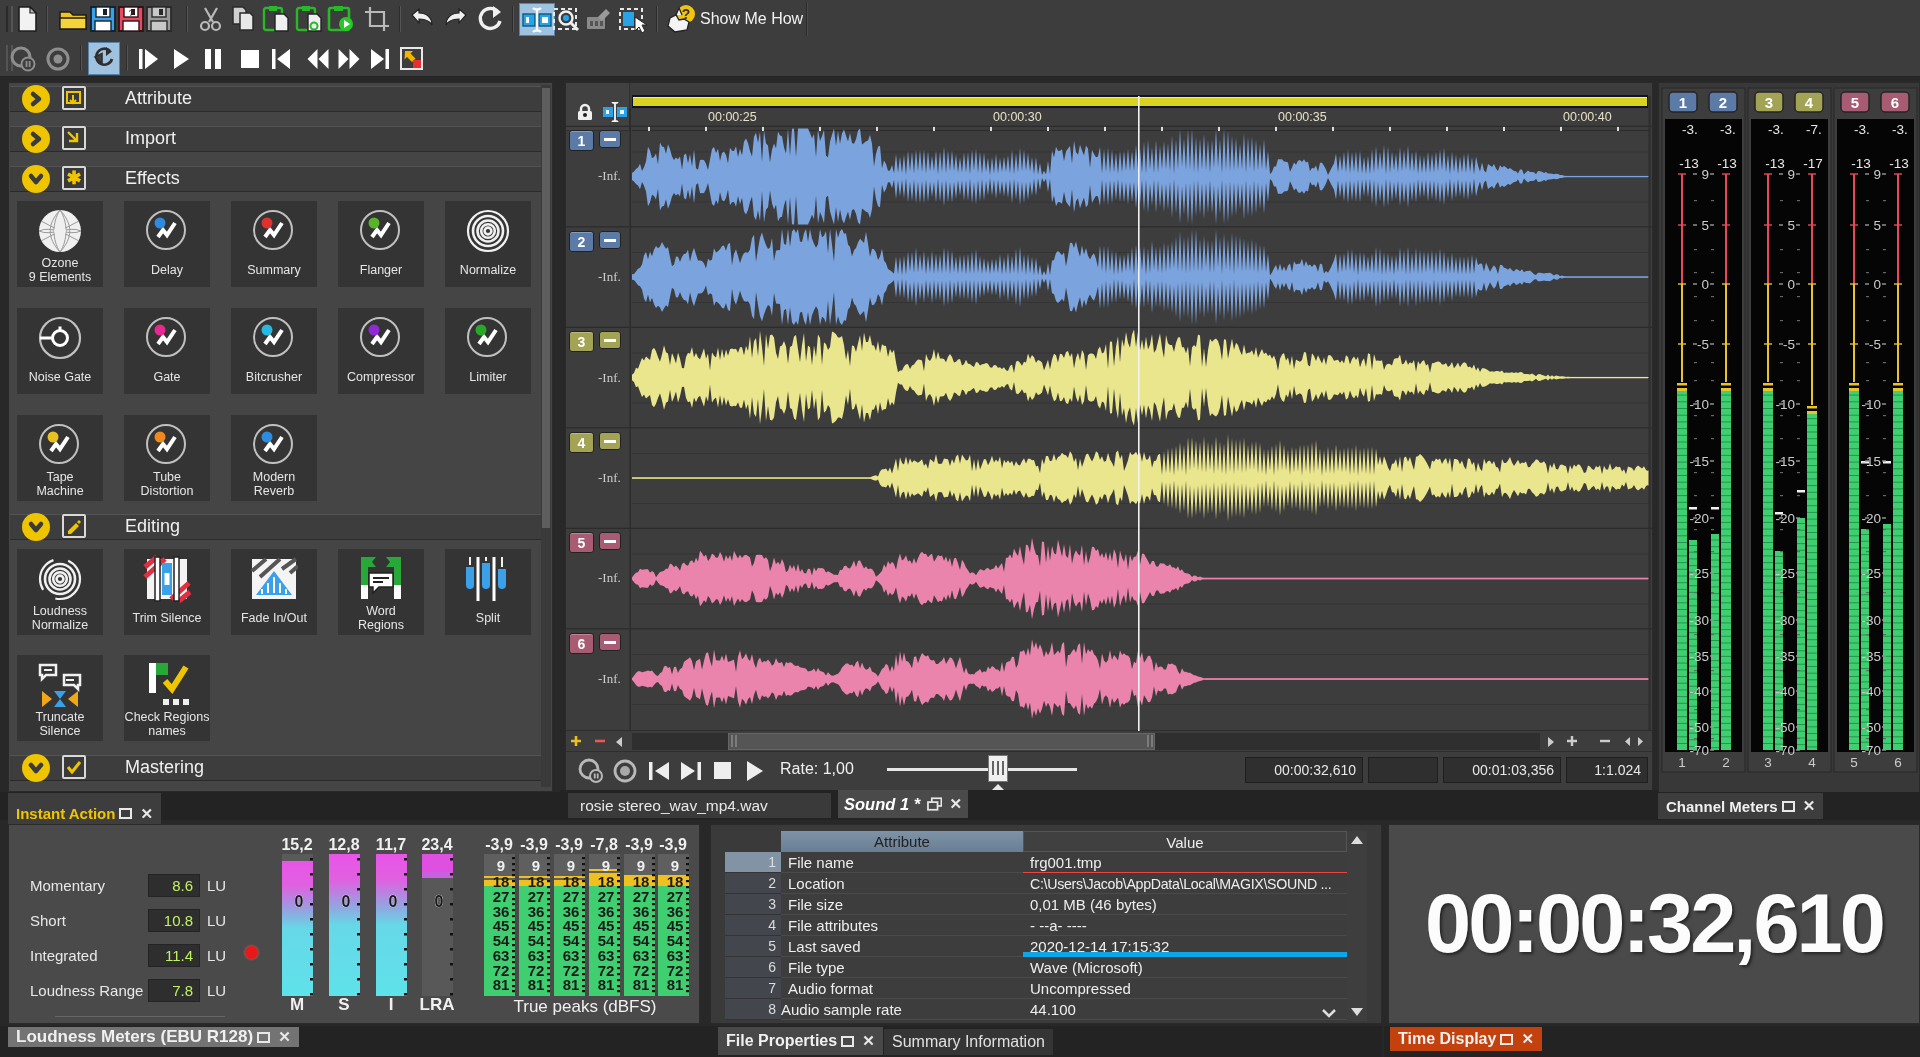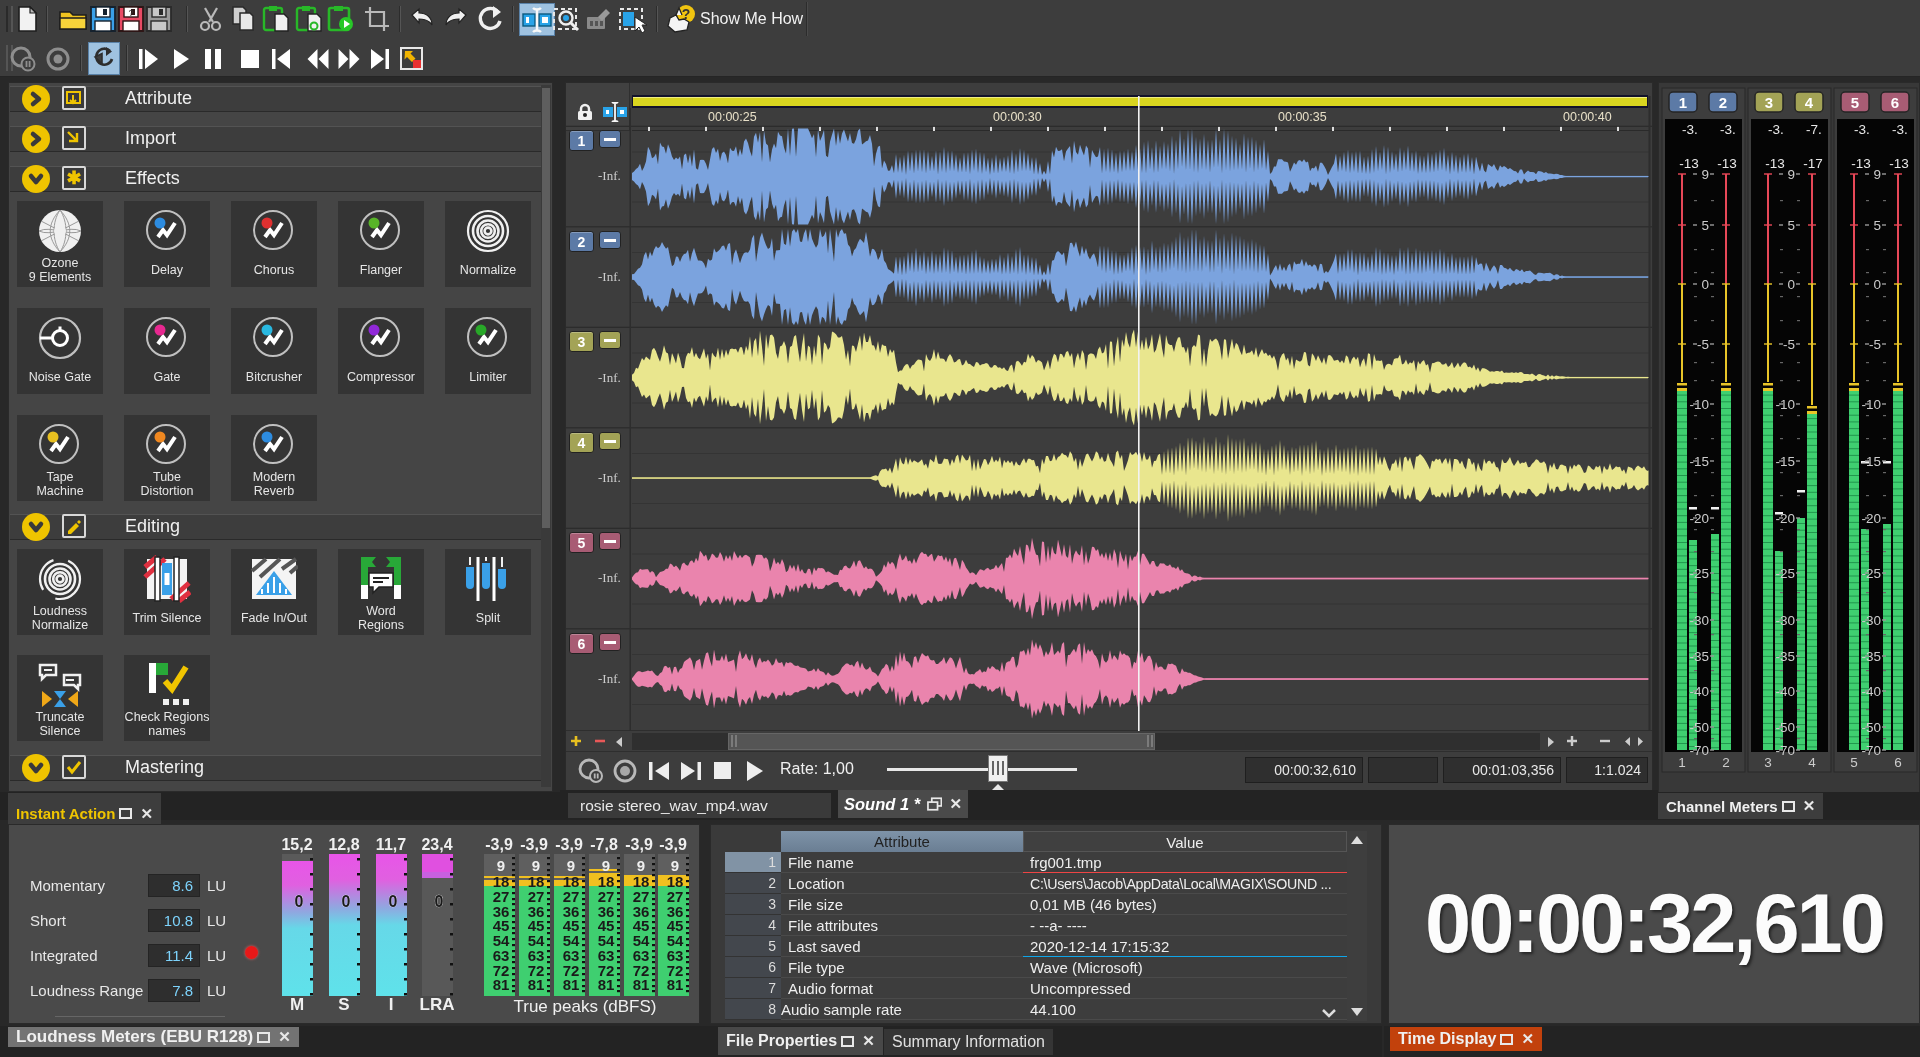--- a/index.html
+++ b/index.html
@@ -13,21 +13,21 @@
 .tile{position:absolute;width:86px;height:86px;background:#343434;text-align:center;color:#e6e6e6;font-size:12.5px;line-height:14px}
 .tile .lb{position:absolute;left:0;right:0;top:62px}
 .tile .lb2{position:absolute;left:0;right:0;top:55px}
 .fxc{position:absolute;left:22px;top:9px;width:40px;height:40px;border-radius:50%;border:2px solid #c0c0c0}
 .chbtn{position:absolute;width:25px;height:21px;border-radius:3px;color:#fff;font-size:14px;font-weight:700;text-align:center;line-height:21px;border:1px solid #222;box-shadow:inset 0 1px 0 rgba(255,255,255,.25)}
 .minbtn{position:absolute;width:22px;height:18px;border-radius:3px;border:1px solid #222}
 .minbtn:after{content:"";position:absolute;left:4px;top:7px;width:12px;height:3px;background:#fff}
 .inf{position:absolute;color:#ccc;font-size:13px;font-family:"Liberation Serif",serif}
 .tbox{position:absolute;background:#2f2f2f;border:1px solid #1f1f1f;color:#e8e8e8;font-size:14px;text-align:right;padding-right:6px;line-height:24px;height:26px}
 .lulab{position:absolute;color:#e8e8e8;font-size:15px}
-.lubox{position:absolute;width:52px;height:23px;background:#2e2e2e;border:1px solid #242424;color:#7dd3fc;font-size:15px;text-align:right;line-height:22px;padding-right:6px}
+.lubox{position:absolute;width:52px;height:23px;background:#2e2e2e;border:1px solid #242424;color:#bef264;font-size:15px;text-align:right;line-height:22px;padding-right:6px}
 .fprow{position:absolute;color:#eee;font-size:15px;line-height:21px;white-space:nowrap}
 </style></head><body>
 
 <div class="abs" style="left:0;top:0;width:1920px;height:77px;background:#3d3d3d;border-bottom:1px solid #252525"></div>
 <div class="abs" style="left:6px;top:6px;width:2px;height:26px;background:#555;border-right:2px solid #2a2a2a"></div>
 <div class="abs" style="left:11px;top:6px;width:2px;height:26px;background:#555"></div>
 <div class="abs" style="left:6px;top:45px;width:2px;height:26px;background:#555"></div>
 <div class="abs" style="left:11px;top:45px;width:2px;height:26px;background:#555"></div>
 <div class="abs" style="left:46px;top:6px;width:2px;height:26px;background:#2c2c2c;border-right:1px solid #555"></div>
 <div class="abs" style="left:186px;top:6px;width:2px;height:26px;background:#2c2c2c;border-right:1px solid #555"></div>
@@ -293,21 +293,21 @@
       <circle cx="14" cy="13" r="5.5" fill="#2d8ce0"></circle>
     </svg>
     <div class="lb">Delay</div>
   </div>
 <div class="tile" style="left:231px;top:201px">
     <div class="fxc"></div>
     <svg class="abs" style="left:22px;top:9px" width="44" height="44" viewBox="0 0 44 44">
       <path d="M12 27 l5 -7 4 5 8 -12" stroke="#fff" stroke-width="4" fill="none" stroke-linejoin="miter"></path>
       <circle cx="14" cy="13" r="5.5" fill="#e03030"></circle>
     </svg>
-    <div class="lb">Chorus</div>
+    <div class="lb">Summary</div>
   </div>
 <div class="tile" style="left:338px;top:201px">
     <div class="fxc"></div>
     <svg class="abs" style="left:22px;top:9px" width="44" height="44" viewBox="0 0 44 44">
       <path d="M12 27 l5 -7 4 5 8 -12" stroke="#fff" stroke-width="4" fill="none" stroke-linejoin="miter"></path>
       <circle cx="14" cy="13" r="5.5" fill="#58b428"></circle>
     </svg>
     <div class="lb">Flanger</div>
   </div>
 <div class="tile" style="left:445px;top:201px">
@@ -1842,21 +1842,21 @@
 <div class="fprow" style="left:781px;top:873px;width:242px;height:21px;background:#3d3d3d;border-bottom:1px solid #4a4a4a;padding-left:7px">Location</div>
 <div class="fprow" style="left:1023px;top:873px;width:324px;height:21px;background:#3d3d3d;border-bottom:1px solid #4a4a4a;padding-left:7px;overflow:hidden"><span style="font-size:14.2px;letter-spacing:-0.3px">C:\Users\Jacob\AppData\Local\MAGIX\SOUND ...</span></div>
 <div class="abs" style="left:725px;top:894px;width:56px;height:21px;background:#43474d;color:#ddd;font-size:14px;text-align:right;line-height:21px;padding-right:5px;border-bottom:1px solid #333">3</div>
 <div class="fprow" style="left:781px;top:894px;width:242px;height:21px;background:#3d3d3d;border-bottom:1px solid #4a4a4a;padding-left:7px">File size</div>
 <div class="fprow" style="left:1023px;top:894px;width:324px;height:21px;background:#3d3d3d;border-bottom:1px solid #4a4a4a;padding-left:7px;overflow:hidden">0,01 MB (46 bytes)</div>
 <div class="abs" style="left:725px;top:915px;width:56px;height:21px;background:#43474d;color:#ddd;font-size:14px;text-align:right;line-height:21px;padding-right:5px;border-bottom:1px solid #333">4</div>
 <div class="fprow" style="left:781px;top:915px;width:242px;height:21px;background:#3d3d3d;border-bottom:1px solid #4a4a4a;padding-left:7px">File attributes</div>
 <div class="fprow" style="left:1023px;top:915px;width:324px;height:21px;background:#3d3d3d;border-bottom:1px solid #4a4a4a;padding-left:7px;overflow:hidden">- --a- ----</div>
 <div class="abs" style="left:725px;top:936px;width:56px;height:21px;background:#43474d;color:#ddd;font-size:14px;text-align:right;line-height:21px;padding-right:5px;border-bottom:1px solid #333">5</div>
 <div class="fprow" style="left:781px;top:936px;width:242px;height:21px;background:#3d3d3d;border-bottom:1px solid #4a4a4a;padding-left:7px">Last saved</div>
-<div class="fprow" style="left:1023px;top:936px;width:324px;height:21px;background:#3d3d3d;border-bottom:1px solid #0ea5e9;padding-left:7px;overflow:hidden">2020-12-14  17:15:32</div>
+<div class="fprow" style="left:1023px;top:936px;width:324px;height:21px;background:#3d3d3d;border-bottom:5px solid #0ea5e9;padding-left:7px;overflow:hidden">2020-12-14  17:15:32</div>
 <div class="abs" style="left:725px;top:957px;width:56px;height:21px;background:#43474d;color:#ddd;font-size:14px;text-align:right;line-height:21px;padding-right:5px;border-bottom:1px solid #333">6</div>
 <div class="fprow" style="left:781px;top:957px;width:242px;height:21px;background:#3d3d3d;border-bottom:1px solid #4a4a4a;padding-left:7px">File type</div>
 <div class="fprow" style="left:1023px;top:957px;width:324px;height:21px;background:#3d3d3d;border-bottom:1px solid #4a4a4a;padding-left:7px;overflow:hidden">Wave (Microsoft)</div>
 <div class="abs" style="left:725px;top:978px;width:56px;height:21px;background:#43474d;color:#ddd;font-size:14px;text-align:right;line-height:21px;padding-right:5px;border-bottom:1px solid #333">7</div>
 <div class="fprow" style="left:781px;top:978px;width:242px;height:21px;background:#3d3d3d;border-bottom:1px solid #4a4a4a;padding-left:7px">Audio format</div>
 <div class="fprow" style="left:1023px;top:978px;width:324px;height:21px;background:#3d3d3d;border-bottom:1px solid #4a4a4a;padding-left:7px;overflow:hidden">Uncompressed</div>
 <div class="abs" style="left:725px;top:999px;width:56px;height:21px;background:#43474d;color:#ddd;font-size:14px;text-align:right;line-height:21px;padding-right:5px;border-bottom:1px solid #333">8</div>
 <div class="fprow" style="left:781px;top:999px;width:242px;height:21px;background:#3d3d3d;border-bottom:1px solid #4a4a4a;">Audio sample rate</div>
 <div class="fprow" style="left:1023px;top:999px;width:324px;height:21px;background:#3d3d3d;border-bottom:1px solid #4a4a4a;padding-left:7px;overflow:hidden">44.100</div>
 <svg class="abs" style="left:1320px;top:1008px" width="18" height="12" viewBox="0 0 18 12">

